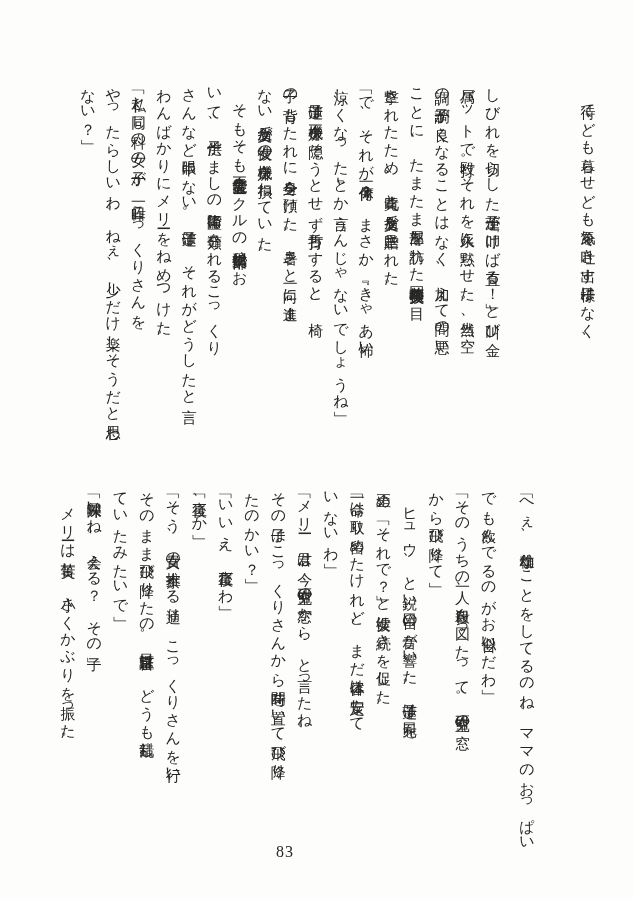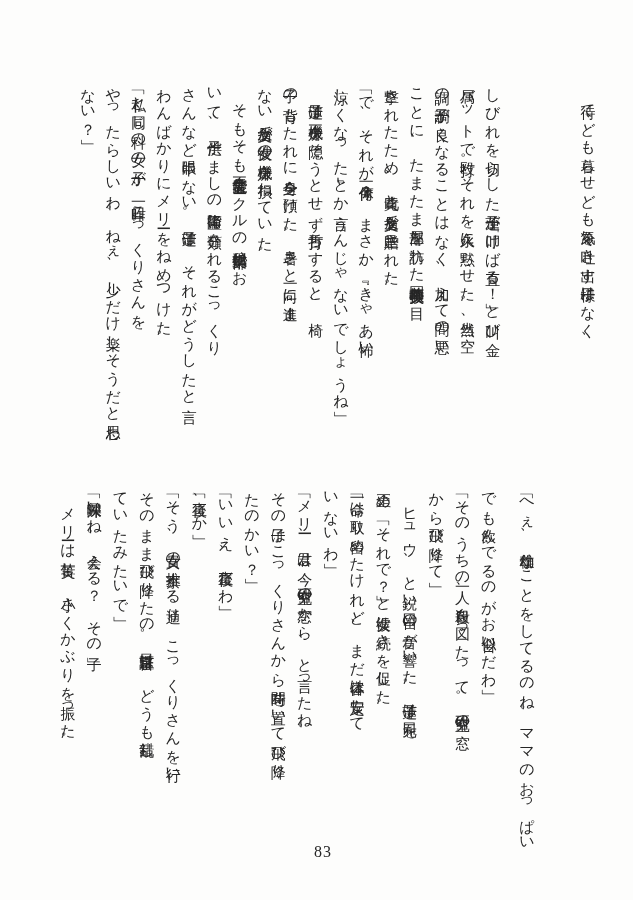--- a/index.html
+++ b/index.html
@@ -37,21 +37,21 @@
   .block-bottom .col:first-child { margin-left: 12px; }
   
   .indent-none { padding-top: 0; }
   .indent-bracket { padding-top: 7px; }
   .indent-paragraph { padding-top: 15px; }
   .page-number {
     position: absolute;
     top: 843px;
     left: 276px;
     width: 56px;
-    text-align: right;
+    text-align: left;
     font-size: 16px;
     letter-spacing: 1px;
     color: #262626;
   }
 </style>
 </head>
 <body>
 
 <div class="page">
   <div class="text-block block-top">

